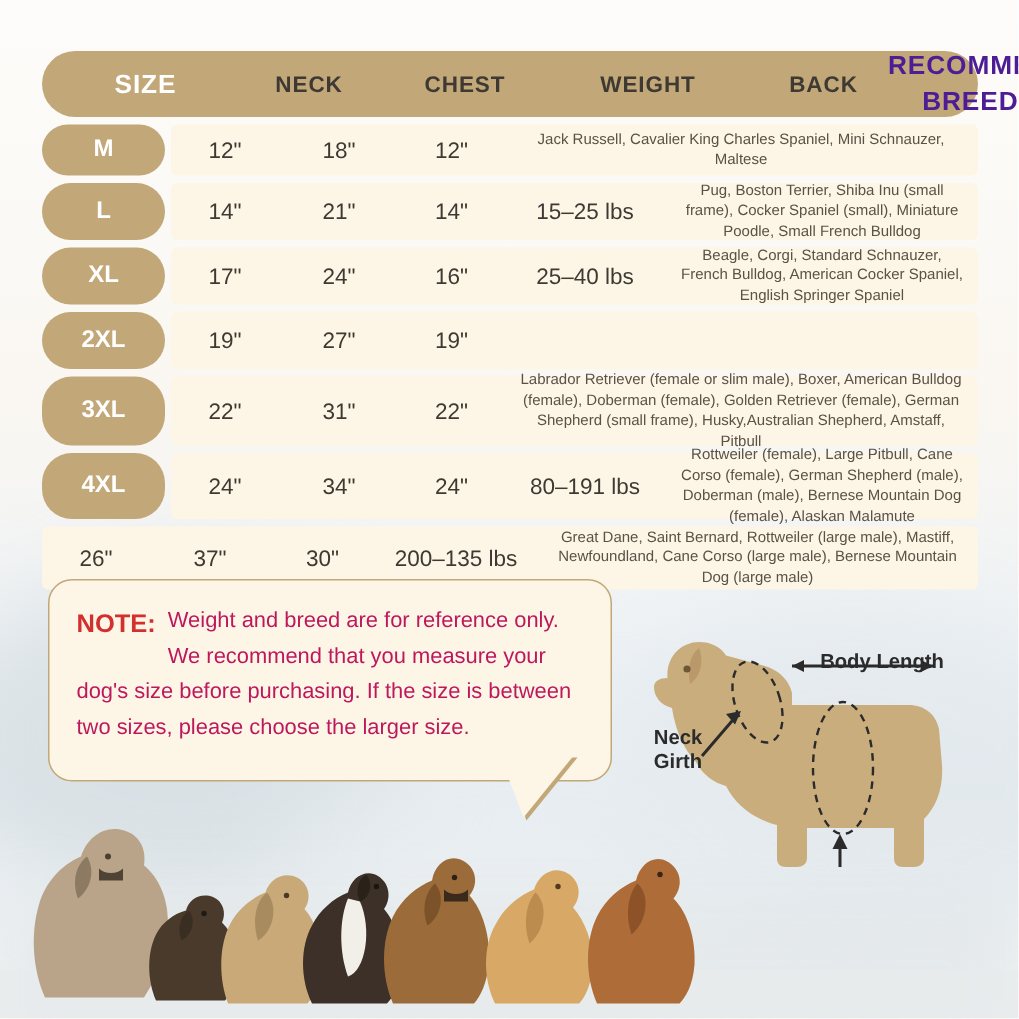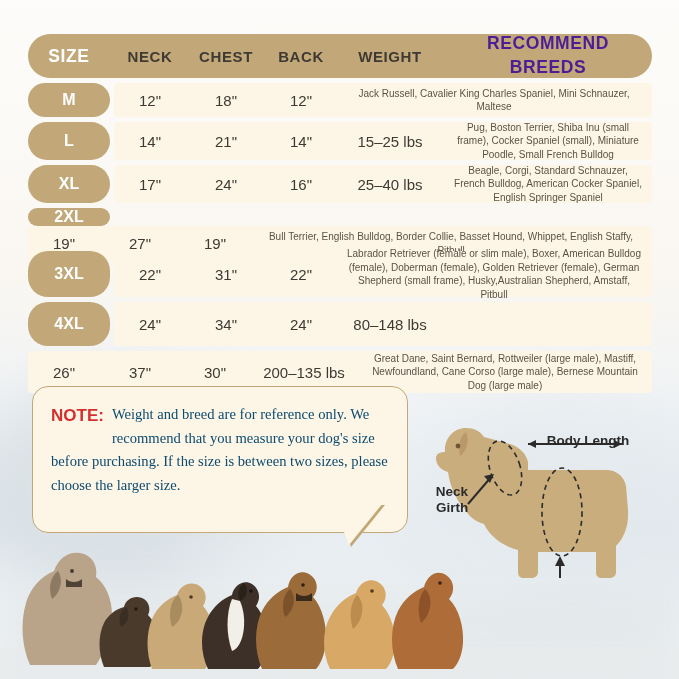--- a/index.html
+++ b/index.html
@@ -54,20 +54,21 @@
     height: 44px;
     align-items: center;
   }
   .t-head .cell {
     display: flex;
     align-items: center;
     justify-content: center;
     font-size: 17.5px;
     letter-spacing: .6px;
     color: #fff;
+    padding-left: 28px;
   }
   .size-pill {
     width: 82px;
     min-width: 82px;
     background: #c2a878;
     border-radius: 20px;
     color: #fff;
     font-weight: bold;
     font-size: 16px;
     display: flex;
@@ -105,50 +106,49 @@
     text-align: center;
     padding: 4px 8px;
     box-sizing: border-box;
   }
   .t-head .c-neck, .t-head .c-chest, .t-head .c-back, .t-head .c-weight, .t-head .c-breeds {
     display: flex; align-items: center; justify-content: center;
   }
   .r-h-M   { height: 34px; }
   .r-h-L   { height: 38px; }
   .r-h-XL  { height: 38px; }
-  .r-h-2XL { height: 38px; flex-direction: column; }
+  .r-h-2XL { height: 38px; }
   .r-h-3XL { height: 46px; }
   .r-h-4XL { height: 44px; }
   .r-h-5XL { height: 42px; }
 
   
   .note {
     position: absolute;
     left: 32px;
     top: 386px;
     width: 376px;
     background: #fdf6e6;
     border: 1.6px solid #c2a878;
     border-radius: 16px;
-    padding: 16px 18px 34px 18px;
+    padding: 16px 18px 22px 18px;
     box-sizing: border-box;
   }
   .note-label {
     color: #d32f2f;
     font-weight: bold;
     font-size: 17px;
     float: left;
     margin-right: 8px;
     line-height: 1.55;
   }
   .note-text {
     font-size: 14.6px;
     line-height: 1.62;
-    color: #0c4a6e;
-    font-family: Liberation Serif, serif;
+    color: #be185d;
   }
   .note-tail {
     position: absolute;
     left: 300px;
     top: 116px;
     width: 0; height: 0;
     border-left: 16px solid transparent;
     border-right: 34px solid transparent;
     border-top: 42px solid #fdf6e6;
     filter: drop-shadow(2px 2px 0 #c2a878);
@@ -194,22 +194,22 @@
   <div class="bg-blob blob3"></div>
   <div class="bg-blob blob4"></div>
 
   <div class="table-wrap">
 
     <div class="t-row t-head">
       <div class="size-pill cell">SIZE</div>
       <div class="row-body" style="background:transparent;">
         <div class="cell c-neck">NECK</div>
         <div class="cell c-chest">CHEST</div>
+        <div class="cell c-weight">WEIGHT</div>
         <div class="cell c-back">BACK</div>
-        <div class="cell c-weight">WEIGHT</div>
         <div class="cell c-breeds" style="font-size:17.5px;font-weight:bold;color:#4c1d95;">RECOMMEND BREEDS</div>
       </div>
     </div>
 
     <div class="t-row r-h-M">
       <div class="size-pill">M</div>
       <div class="row-body">
         <div class="cell c-neck">12"</div>
         <div class="cell c-chest">18"</div>
         <div class="cell c-back">12"</div>
@@ -238,41 +238,41 @@
         <div class="cell c-breeds">Beagle, Corgi, Standard Schnauzer, French Bulldog, American Cocker Spaniel, English Springer Spaniel</div>
       </div>
     </div>
 
     <div class="t-row r-h-2XL">
       <div class="size-pill">2XL</div>
       <div class="row-body">
         <div class="cell c-neck">19"</div>
         <div class="cell c-chest">27"</div>
         <div class="cell c-back">19"</div>
-        <div class="cell c-breeds">Bull Terrier, English Bulldog, Border Collie,  Basset Hound, Whippet, English Staffy,  Pitbull</div>
       </div>
     </div>
 
     <div class="t-row r-h-3XL">
       <div class="size-pill">3XL</div>
       <div class="row-body">
         <div class="cell c-neck">22"</div>
         <div class="cell c-chest">31"</div>
         <div class="cell c-back">22"</div>
         <div class="cell c-breeds">Labrador Retriever (female or slim male), Boxer, American Bulldog (female), Doberman (female), Golden Retriever (female), German Shepherd (small frame), Husky,Australian Shepherd,  Amstaff,  Pitbull</div>
       </div>
     </div>
 
     <div class="t-row r-h-4XL">
       <div class="size-pill">4XL</div>
       <div class="row-body">
         <div class="cell c-neck">24"</div>
         <div class="cell c-chest">34"</div>
         <div class="cell c-back">24"</div>
-        <div class="cell c-weight">80–148 lbs</div>
+        <div class="cell c-weight">80–191 lbs</div>
+        <div class="cell c-breeds">Rottweiler (female), Large Pitbull, Cane Corso (female), German Shepherd (male), Doberman (male), Bernese Mountain Dog (female), Alaskan Malamute</div>
       </div>
     </div>
 
     <div class="t-row r-h-5XL">
       <div class="row-body">
         <div class="cell c-neck">26"</div>
         <div class="cell c-chest">37"</div>
         <div class="cell c-back">30"</div>
         <div class="cell c-weight">200–135 lbs</div>
         <div class="cell c-breeds">Great Dane, Saint Bernard, Rottweiler (large male), Mastiff, Newfoundland, Cane Corso (large male), Bernese Mountain Dog (large male)</div>

